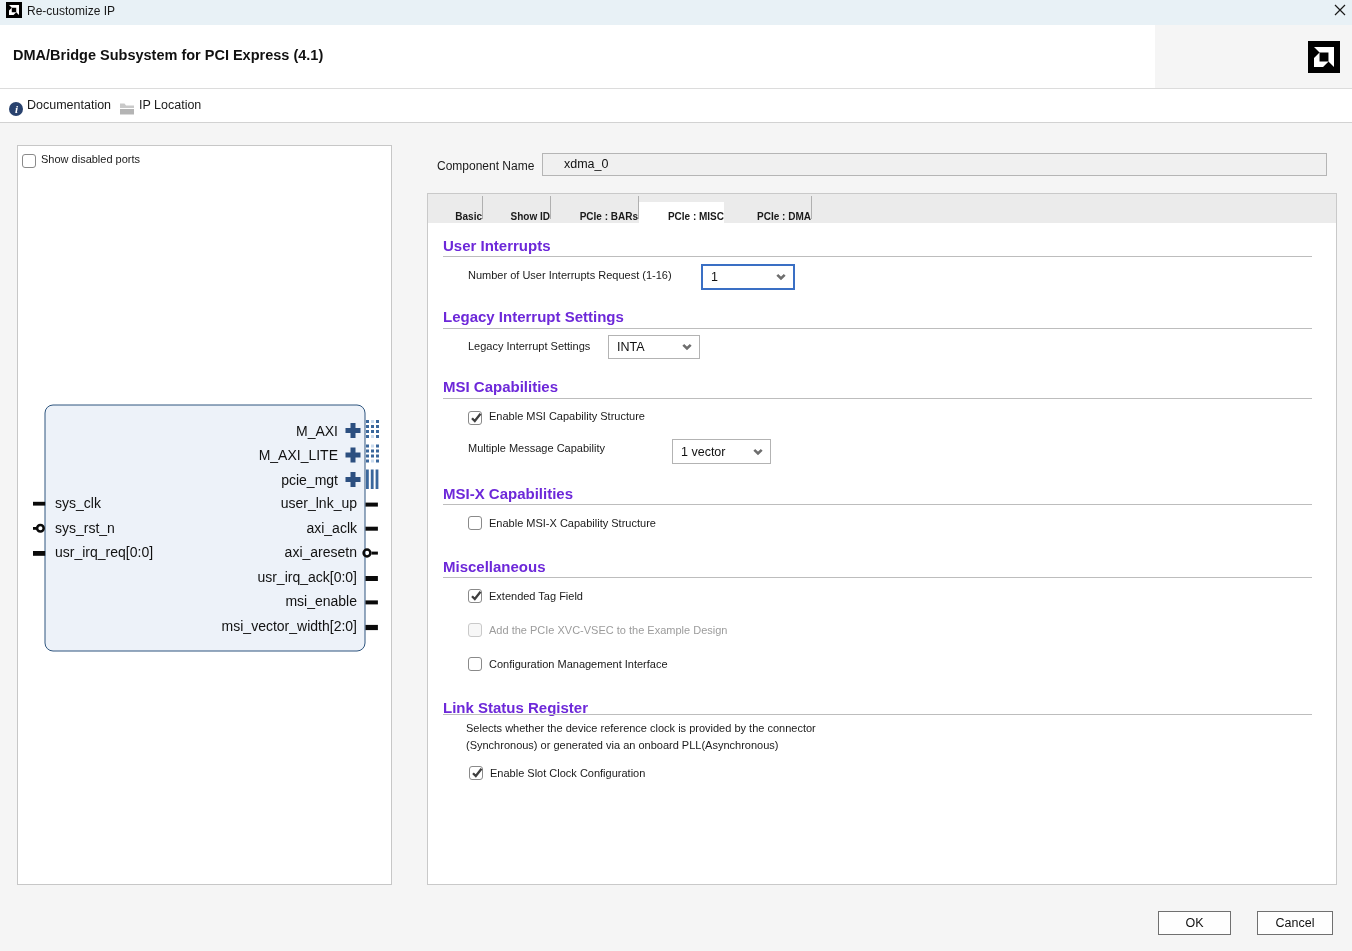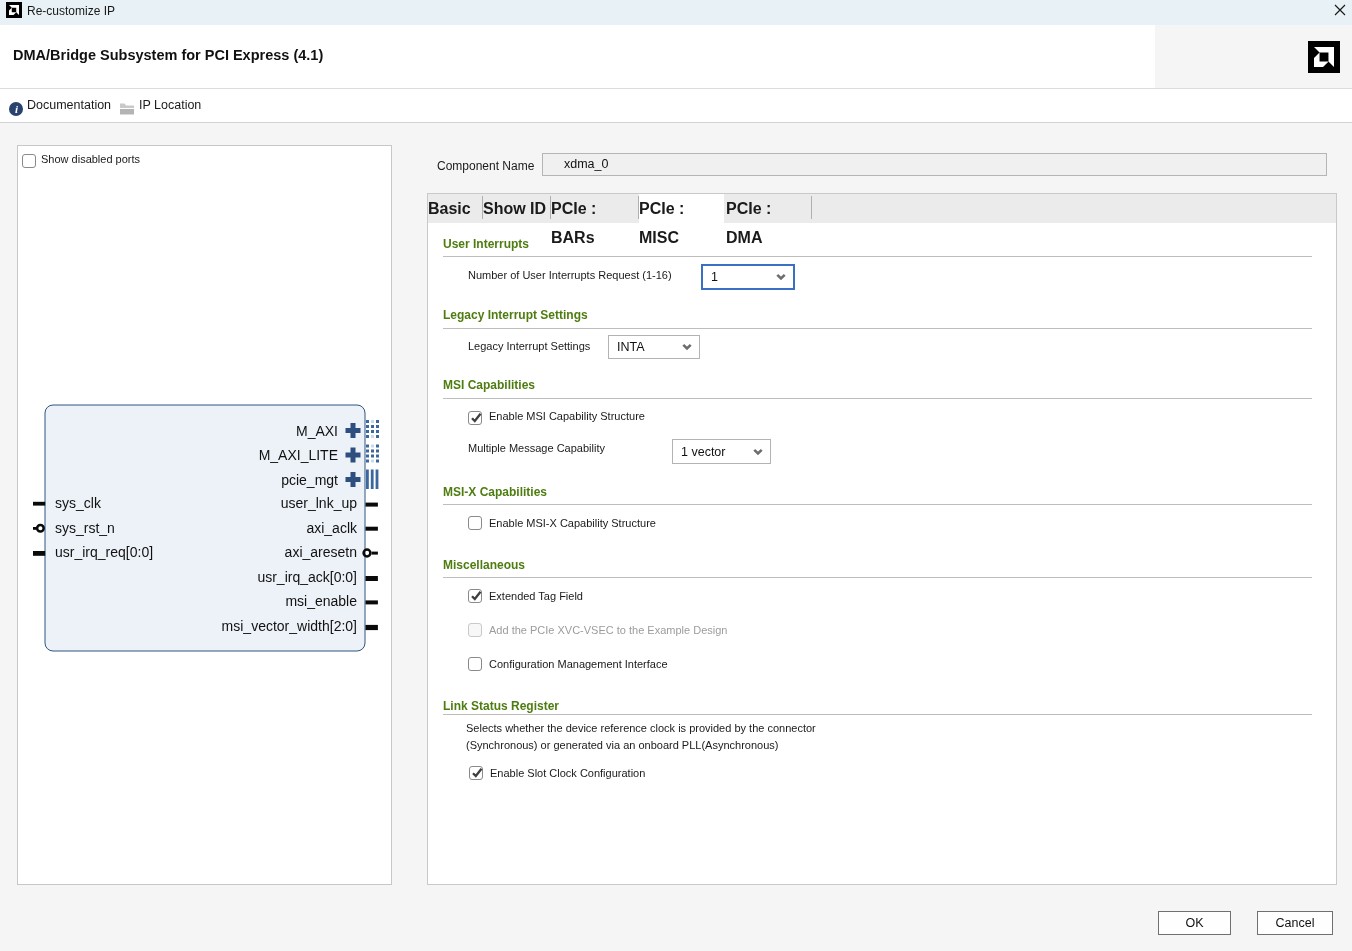--- a/index.html
+++ b/index.html
@@ -17,24 +17,24 @@
 #header h1 { position:absolute; left:13px; top:22px; font-size:14.5px; font-weight:bold; color:#111; }
 
 
 #toolbar { position:absolute; left:0; top:88px; width:1352px; height:35px; background:#fff; border-top:1px solid #dcdcdc; border-bottom:1px solid #d2d2d2; }
 #toolbar .item { position:absolute; top:0; height:33px; line-height:33px; font-size:12.5px; color:#1a1a1a; }
 
 
 #leftpanel { position:absolute; left:17px; top:145px; width:375px; height:740px; background:#fff; border:1px solid #c7c7c7; }
 #rightpanel { position:absolute; left:427px; top:193px; width:910px; height:692px; background:#fff; border:1px solid #c9c9c9; }
 #tabbar { position:absolute; left:0; top:0; width:908px; height:29px; background:#ebebeb; }
-.tab { position:absolute; top:0; height:29px; line-height:29px; font-size:16px; font-weight:bold; color:#1a1a1a; text-align:left; }
+.tab { position:absolute; top:8px; height:29px; line-height:29px; font-size:10px; font-weight:bold; color:#1a1a1a; text-align:right; }
 .tabsep { position:absolute; top:2px; width:1px; height:23px; background:#b0b0b0; }
 .tab.sel { background:#fff; }
-.sechead { position:absolute; font-size:12px; font-weight:bold; color:#4d7c0f; }
+.sechead { position:absolute; font-size:15px; font-weight:bold; color:#6d28d9; }
 .secrule { position:absolute; height:1px; background:#bdbdbd; }
 .lbl { position:absolute; font-size:11px; color:#1a1a1a; }
 .dd { position:absolute; background:#fff; border:1px solid #b3b3b3; font-size:12.5px; color:#111; }
 .dd .v { position:absolute; left:8px; top:50%; transform:translateY(-50%); }
 .dd svg { position:absolute; right:7px; top:50%; transform:translateY(-50%); }
 .dd.focus { border:2px solid #3a6fc4; }
 .cb { position:absolute; width:14px; height:14px; border:1.5px solid #8a8a8a; border-radius:3px; background:#fff; }
 .cb.dis { border-color:#c9c9c9; background:#f7f7f7; }
 .cb svg { position:absolute; left:-0.5px; top:-1px; }
 

